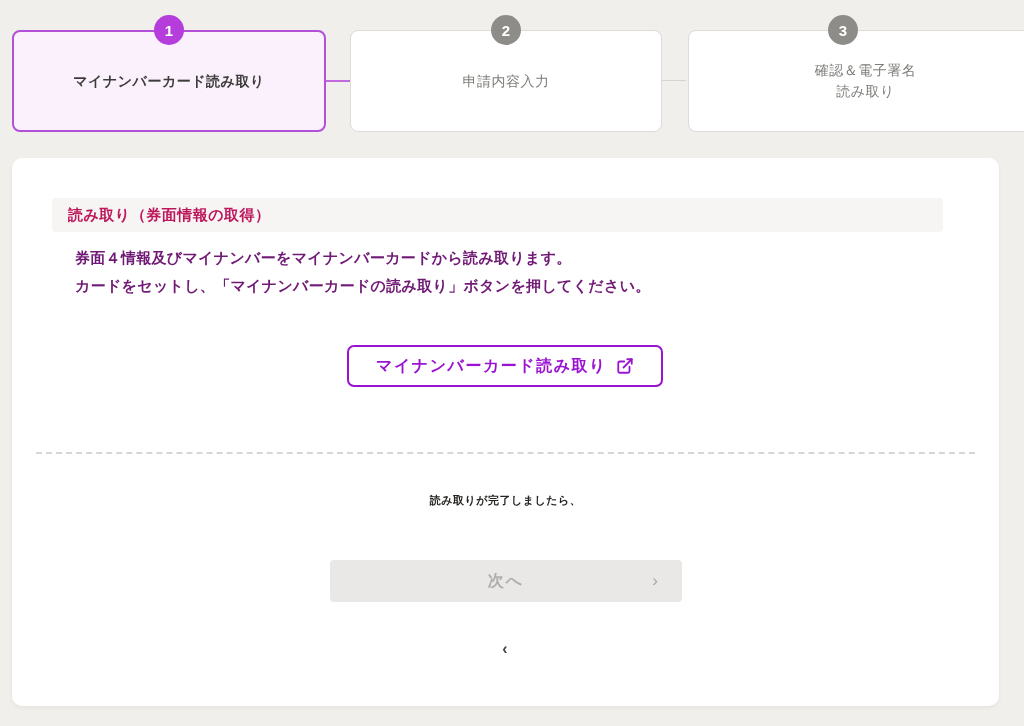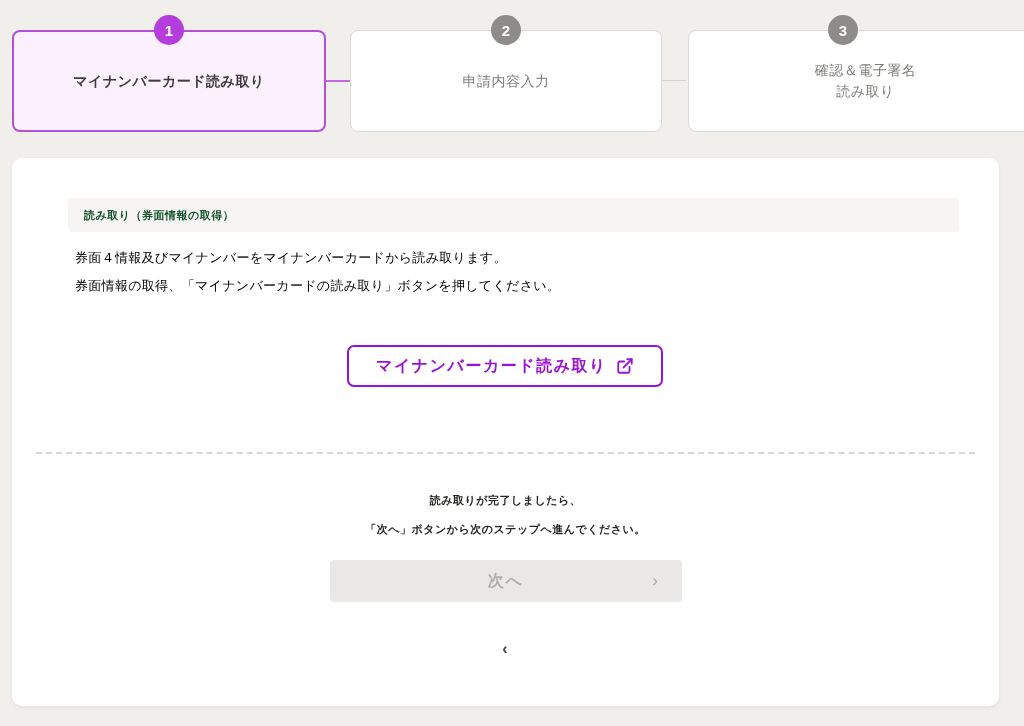--- a/index.html
+++ b/index.html
@@ -81,46 +81,47 @@
     top: 158px;
     width: 987px;
     height: 548px;
     background: #ffffff;
     border-radius: 10px;
     box-shadow: 0 2px 4px rgba(0,0,0,0.05);
   }
 
   .section-heading {
     position: absolute;
-    left: 56px;
+    left: 40px;
     top: 40px;
     width: 891px;
     height: 34px;
     background: #f6f5f3;
     border-radius: 4px;
     display: flex;
     align-items: center;
     padding-left: 16px;
-    font-size: 11px;
-    font-weight: bold;
-    color: #14532d;
+    font-size: 15px;
+    font-weight: bold;
+    color: #be185d;
     letter-spacing: 0.5px;
   }
 
   .instructions {
     position: absolute;
     left: 63px;
     top: 86px;
     right: 48px;
   }
   .instructions p {
-    font-size: 13px;
-    color: #000000;
+    font-size: 15px;
+    color: #701a75;
     line-height: 28px;
     letter-spacing: 0.3px;
+    font-weight: bold;
   }
 
   .read-button {
     position: absolute;
     left: 335px;
     top: 187px;
     width: 316px;
     height: 42px;
     background: #ffffff;
     border: 2px solid #9b13d2;
@@ -234,39 +235,38 @@
   <div class="step-badge active badge-1">1</div>
   <div class="step-badge badge-2">2</div>
   <div class="step-badge badge-3">3</div>
 
   <div class="panel">
 
     <div class="section-heading">読み取り（券面情報の取得）</div>
 
     <div class="instructions">
       <p>券面４情報及びマイナンバーをマイナンバーカードから読み取ります。</p>
-      <p>券面情報の取得、「マイナンバーカードの読み取り」ボタンを押してください。</p>
+      <p>カードをセットし、「マイナンバーカードの読み取り」ボタンを押してください。</p>
     </div>
 
     <button class="read-button">
       <span>マイナンバーカード読み取り</span>
       <span>
         <svg width="18" height="18" viewBox="0 0 24 24" fill="none" stroke="#9b13d2" stroke-width="2.4" stroke-linecap="round" stroke-linejoin="round">
           <path d="M18 13v6a2 2 0 0 1-2 2H5a2 2 0 0 1-2-2V8a2 2 0 0 1 2-2h6"></path>
           <polyline points="15 3 21 3 21 9"></polyline>
           <line x1="10" y1="14" x2="21" y2="3"></line>
         </svg>
       </span>
     </button>
 
     <div class="dashed-divider"></div>
 
     <div class="completion-note">
       <span>読み取りが完了しましたら、</span><br>
-      <span>「次へ」ボタンから次のステップへ進んでください。</span>
     </div>
 
     <button class="next-button" disabled="">
       <span>次へ</span>
       <span class="next-chevron">›</span>
     </button>
 
     <a class="back-link">
       <span class="back-chevron">‹</span>
     </a>

